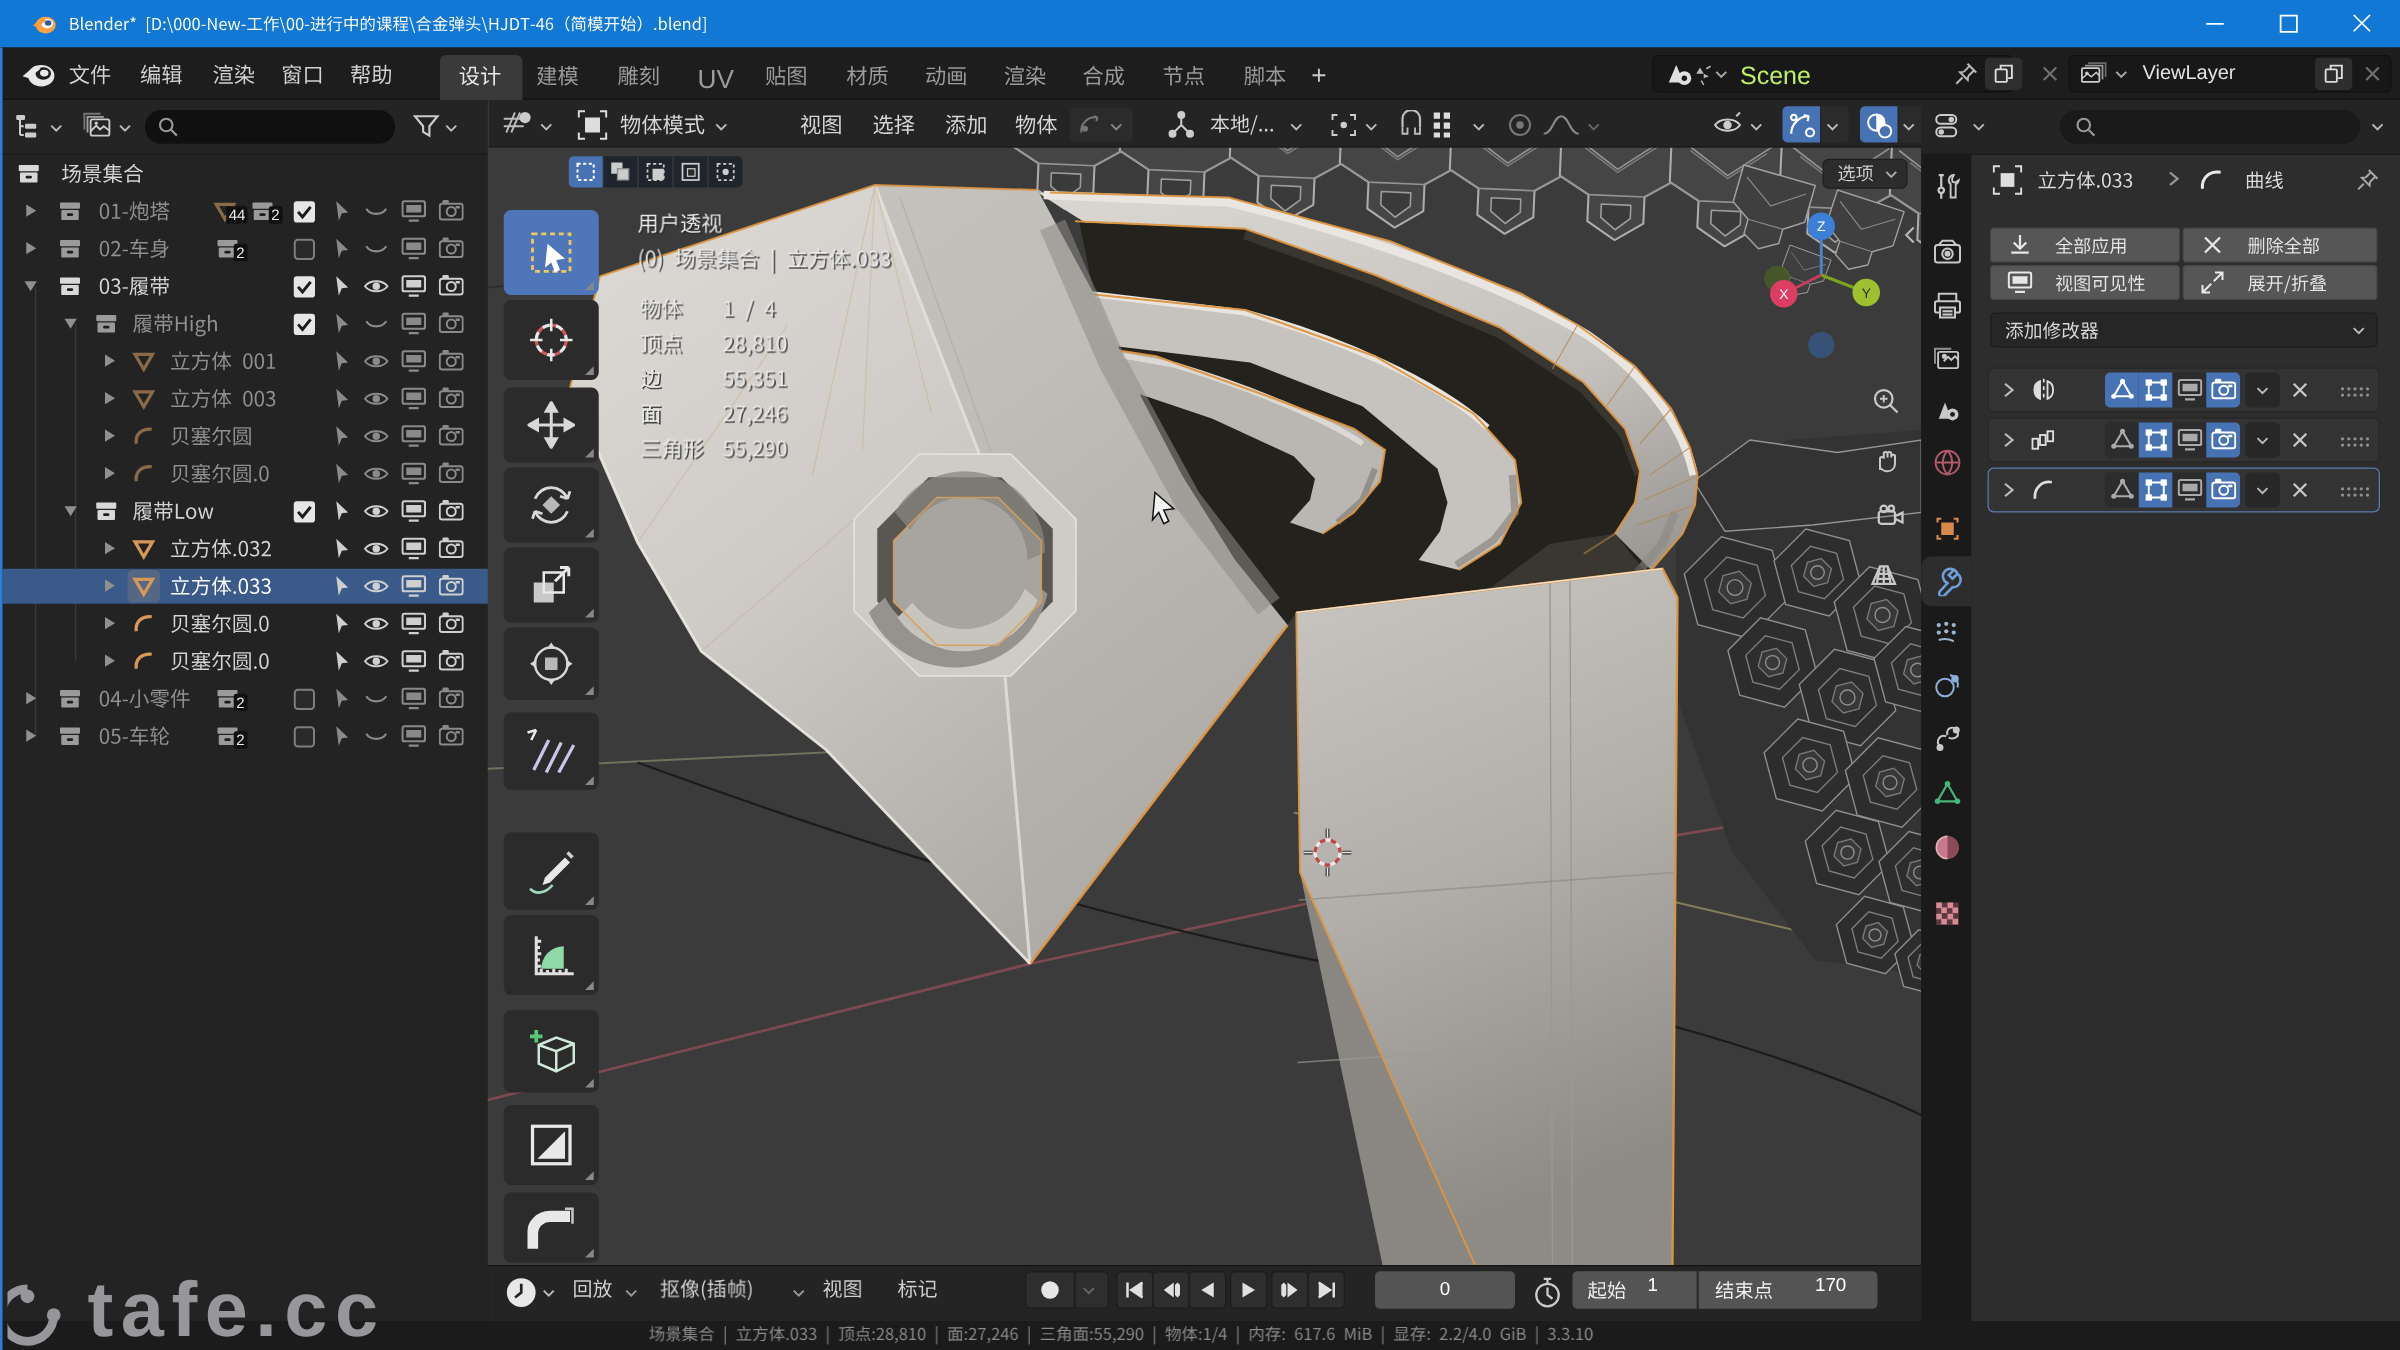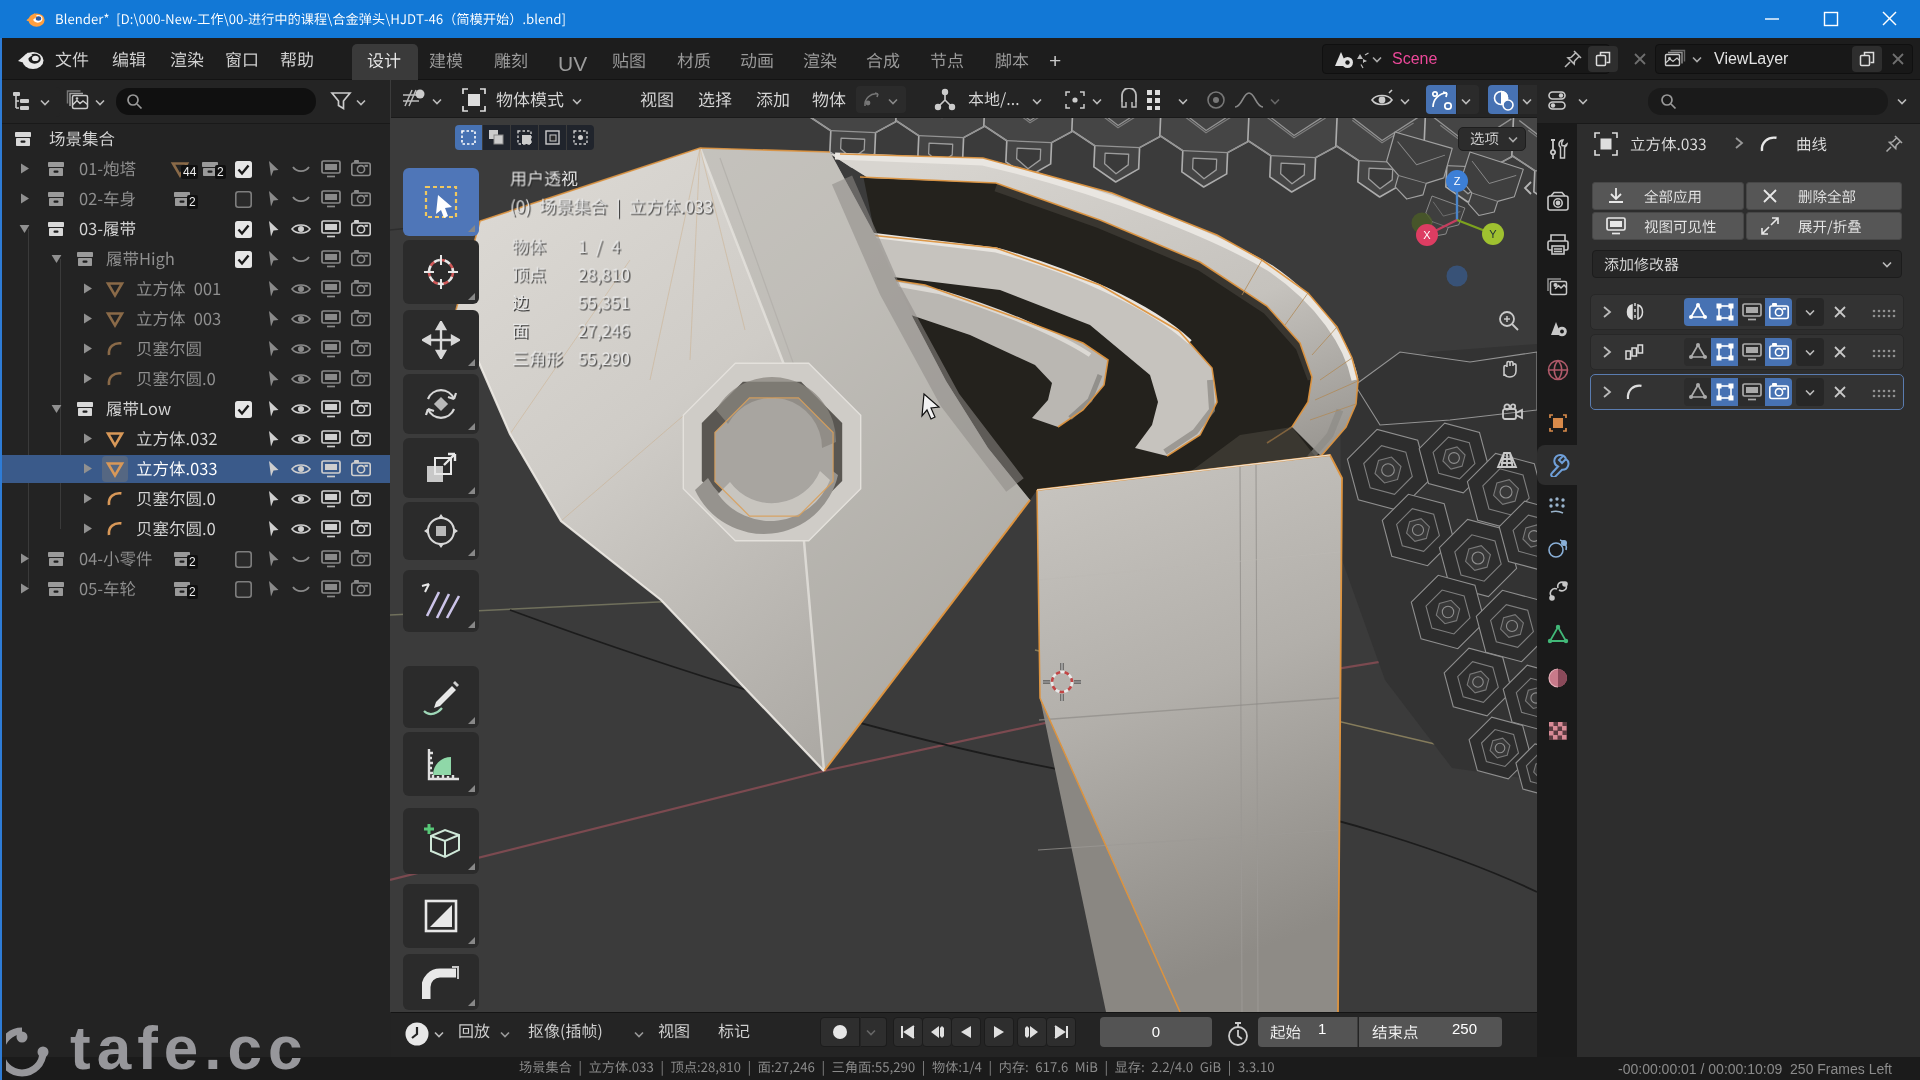--- a/index.html
+++ b/index.html
@@ -39,21 +39,21 @@
 <circle cx="17.5" cy="14.5" r="5.5" fill="#e0e0e0"></circle>
       <circle cx="17.5" cy="14.5" r="2.2" fill="#181818"></circle>
 <path d="M30,6 l3,5 h-6 z M33,11 l4,2 -4,2 z" fill="#bbb"></path>
 <path d="M32,8 l0,0" stroke="#bbb"></path>
 <path d="M34,14 l4,4 M38,14 l-4,4" stroke="#181818" stroke-width="1"></path>
 <path d="M31,16.5 l2,3.5 M35,7 l3.5,-2" stroke="#bbb" stroke-width="1.2" fill="none"></path>
 </svg>
     <svg class="ab" style="left:1372px;top:56px" width="10" height="7" viewBox="0 0 10 7">
       <path d="M1,1.5 L5,5.5 L9,1.5" stroke="#aaa" stroke-width="1.6" fill="none"></path>
     </svg>
-    <div class="ab" style="left:1392px;top:50px;color:#ec4899;font-size:16px">Scene</div>
+    <div class="ab" style="left:1392px;top:50px;color:#bef264;font-size:20px">Scene</div>
     <svg class="ab" style="left:1562px;top:48px" width="22" height="22" viewBox="0 0 22 22">
 <g stroke="#b9b9b9" stroke-width="1.6" fill="none">
 <path d="M12,3 L19,10 M14,4.5 L9,9.5 M17.5,8 L12.5,13 M9,9.5 L6,9.8 L12.2,16 L12.5,13 M8,14 L3,19"></path>
 </g>
     </svg>
     <svg class="ab" style="left:1588px;top:46px" width="30" height="26" viewBox="0 0 30 26">
 <rect x="0" y="0" width="30" height="26" rx="4" fill="#2e2e2e"></rect>
 <g fill="none" stroke="#ddd" stroke-width="1.5">
 <rect x="8.5" y="9.5" width="9" height="10" rx="1"></rect>
 <path d="M12.5,9.5 v-3 h9 v10 h-3"></path>
@@ -1091,21 +1091,21 @@
     <div class="ab" style="left:1100px;top:1017px;width:112px;height:30px;background:#545454;border-radius:4px;color:#fff;font-size:15px;text-align:center;line-height:30px">0</div>
     <svg class="ab" style="left:1226px;top:1021px;" width="24" height="26" viewBox="0 0 24 26">
       <g fill="none" stroke="#ccc" stroke-width="1.8">
 <circle cx="12" cy="15" r="9"></circle>
         <path d="M12,9 V15 L16,18 M9,2 h6 M12,2 v4"></path>
       </g>
     </svg>
     <div class="ab" style="left:1258px;top:1017px;width:100px;height:30px;background:#545454;border-radius:4px 0 0 4px;border-right:1px solid #3c3c3c"></div>
     <div class="ab" style="left:1318px;top:1020px;color:#fff;font-size:15px">1</div>
     <div class="ab" style="left:1359px;top:1017px;width:143px;height:30px;background:#545454;border-radius:0 4px 4px 0"></div>
-    <div class="ab" style="left:1452px;top:1020px;color:#fff;font-size:15px">250</div>
+    <div class="ab" style="left:1452px;top:1020px;color:#fff;font-size:15px">170</div>
     <div class="ab" style="left:1537px;top:80px;width:383px;height:977px;background:#2d2d2d"></div>
     <div class="ab" style="left:1537px;top:80px;width:40px;height:977px;background:#1a1a1a"></div>
     <div class="ab" style="left:1537px;top:80px;width:383px;height:44px;background:#242424;border-bottom:1px solid #191919"></div>
     <svg class="ab" style="left:1548px;top:89px;" width="26" height="24" viewBox="0 0 26 24">
       <g fill="none" stroke="#ccc" stroke-width="1.6">
 <rect x="1" y="3" width="16" height="7" rx="3.5"></rect>
         <circle cx="13" cy="6.5" r="2.2" fill="#ccc" stroke="none"></circle>
 <rect x="1" y="13" width="16" height="7" rx="3.5"></rect>
         <circle cx="5" cy="16.5" r="2.2" fill="#ccc" stroke="none"></circle>
 </g>
@@ -1435,21 +1435,20 @@
       <circle cx="13" cy="4" r="1.3" fill="#909090"></circle>
       <circle cx="18" cy="4" r="1.3" fill="#909090"></circle>
       <circle cx="23" cy="4" r="1.3" fill="#909090"></circle>
       <circle cx="3" cy="9" r="1.3" fill="#909090"></circle>
       <circle cx="8" cy="9" r="1.3" fill="#909090"></circle>
       <circle cx="13" cy="9" r="1.3" fill="#909090"></circle>
       <circle cx="18" cy="9" r="1.3" fill="#909090"></circle>
       <circle cx="23" cy="9" r="1.3" fill="#909090"></circle>
     </svg>
     <div class="ab" style="left:0;top:1057px;width:1920px;height:23px;background:#1b1b1b"></div>
-    <div class="ab" style="left:1250px;top:1061px;width:642px;text-align:right;color:#8b8b8b;font-size:14px">-00:00:00:01 / 00:00:10:09&nbsp;&nbsp;250 Frames Left</div>
     <div class="ab" style="left:0;top:38px;width:2px;height:1042px;background:#2e7cd6"></div>
     <svg class="ab" style="left:6px;top:1022px;z-index:60" width="390" height="60" viewBox="0 0 390 60">
 <g fill="none" stroke="#97979b" stroke-width="7">
 <path d="M16,9 a21,21 0 1 0 21,21"></path>
 <circle cx="16" cy="15" r="5.5" fill="#97979b" stroke="none"></circle>
 <circle cx="37" cy="30" r="5.5" fill="#97979b" stroke="none"></circle>
 </g>
 <text x="64" y="47" font-family="Liberation Sans,sans-serif" font-size="62" font-weight="700" fill="#97979b" letter-spacing="6">tafe.cc</text>
 </svg>
     <svg class="ab" style="left:0;top:0;z-index:50;pointer-events:none" width="1920" height="1080" viewBox="0 0 1920 1080">

